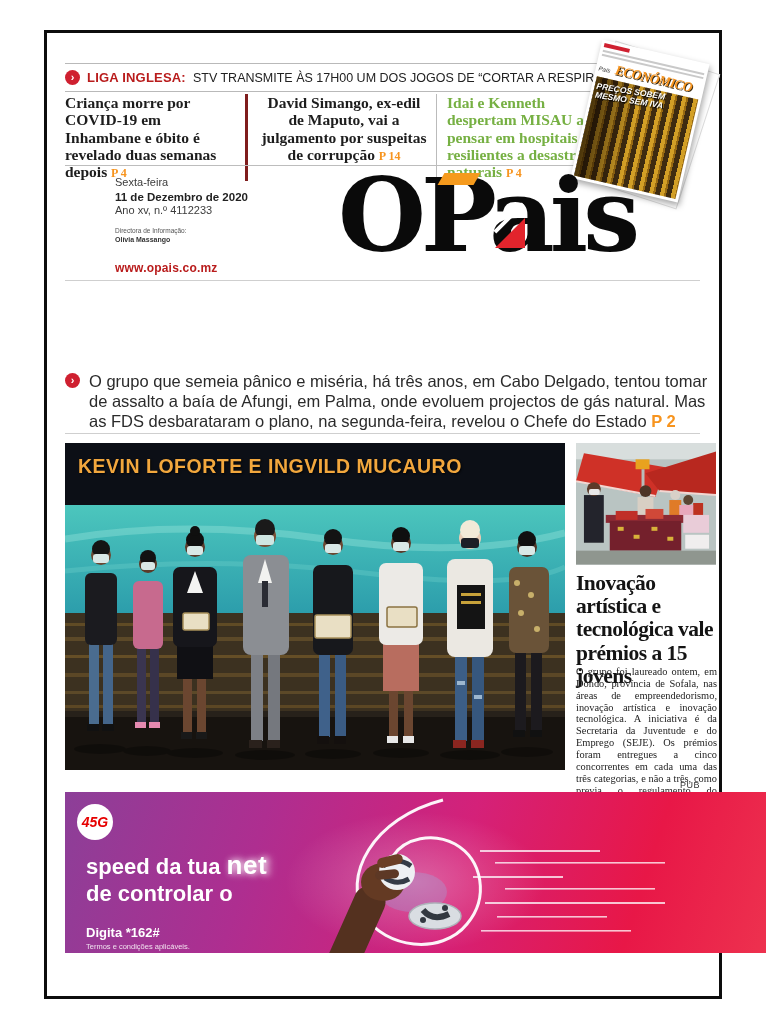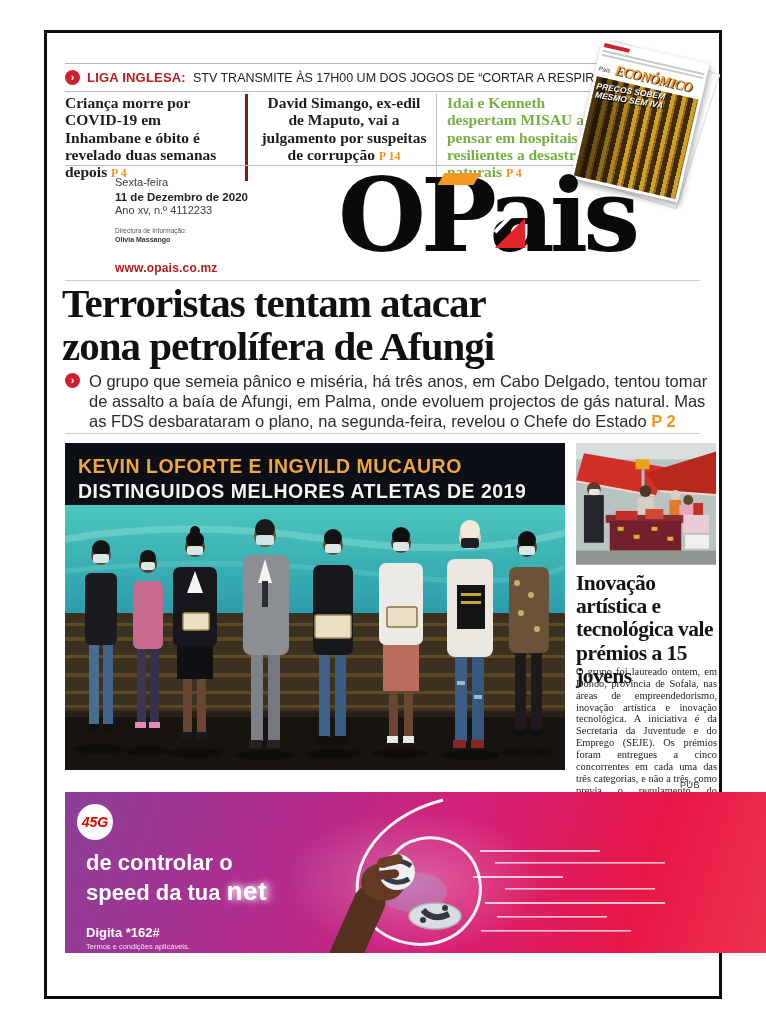--- a/index.html
+++ b/index.html
@@ -144,22 +144,20 @@
     <div class="url">www.opais.co.mz</div>
   </div>
   <div class="logo">
     <div class="txt">OPais</div>
     <div class="accent"></div>
     <div class="tricut"></div>
     <div class="tri"></div>
   </div>
   <div class="rule" style="left:65px;top:280px;width:635px;background:#cfcfcf;"></div>
 
-  <div class="lead-h">Terroristas tentam atacar
-zona petrolífera de Afungi</div>
   <div class="stand">
     <span class="red-dot" style="margin-top:2px">›</span>
     <span class="txt"><span>O grupo que semeia pânico e miséria, há três anos, em Cabo Delgado, tentou tomar de assalto a baía de Afungi, em Palma, onde evoluem projectos de gás natural. Mas as FDS desbarataram o plano, na segunda-feira, revelou o Chefe do Estado </span><span class="pref">P 2</span></span>
   </div>
   <div class="rule" style="left:65px;top:433px;width:635px;background:#cfcfcf;"></div>
 
   <div class="photo-main">
     <svg width="500" height="327" viewBox="0 0 500 327">
       <defs>
         <linearGradient id="teal" x1="0" y1="0" x2="0" y2="1">
@@ -292,21 +290,20 @@
         <circle cx="456" cy="170" r="3" fill="#c8b06a"></circle>
           <circle cx="472" cy="186" r="3" fill="#c8b06a"></circle>
         <circle cx="462" cy="104" r="10" fill="#4e3526"></circle>
           <circle cx="462" cy="97" r="9" fill="#101010"></circle>
         <rect x="454" y="103" width="16" height="9" rx="3" fill="#d9e8e6"></rect>
         <rect x="448" y="287" width="12" height="7" fill="#111"></rect>
           <rect x="465" y="287" width="12" height="7" fill="#111"></rect>
       </g>
     </svg>
     <div class="ph-kicker">KEVIN LOFORTE E INGVILD MUCAURO</div>
-    <div class="ph-title">DISTINGUIDOS MELHORES ATLETAS DE 2019</div>
   </div>
 
   <div class="sb-photo">
     <svg width="140" height="122" viewBox="0 0 141 122">
       <rect x="0" y="0" width="141" height="122" fill="#b9c4c2"></rect>
       <rect x="0" y="0" width="141" height="16" fill="#d8dedd"></rect>
       <polygon points="0,38 8,10 90,24 80,54" fill="#cf3127"></polygon>
       <polygon points="70,30 141,8 141,52 84,48" fill="#b8281f"></polygon>
       <line x1="0" y1="38" x2="80" y2="53" stroke="#f2d7d2" stroke-width="2"></line>
       <line x1="84" y1="48" x2="141" y2="52" stroke="#f2d7d2" stroke-width="2"></line>
@@ -361,20 +358,20 @@
       <path d="M140 86 q 12 8 24 1" stroke="#343b46" stroke-width="5" fill="none"></path>
       <rect x="132" y="64" width="26" height="10" rx="5" fill="#6b3f26" transform="rotate(-14 145 69)"></rect>
       <rect x="130" y="78" width="24" height="9" rx="4.5" fill="#5d3825" transform="rotate(-6 142 82)"></rect>
       <ellipse cx="190" cy="124" rx="26" ry="13" fill="#d9dde2" stroke="#aeb3ba" stroke-width="1.5"></ellipse>
       <path d="M178 118 q 10 12 26 4" stroke="#323840" stroke-width="6" fill="none"></path>
       <circle cx="200" cy="116" r="3" fill="#323840"></circle>
         <circle cx="178" cy="128" r="3" fill="#323840"></circle>
     </svg>
     <div class="badge">45G</div>
     <div class="ad-l1">
+      <div><span>speed da tua </span><span class="ad-net">net</span></div>
       <div>de controlar o</div>
-      <div><span>speed da tua </span><span class="ad-net">net</span></div>
     </div>
     <div class="ad-cta">Digita *162#</div>
     <div class="ad-terms">Termos e condições aplicáveis.</div>
     <div class="gold">GOLO</div>
   </div>
 </div>
 
 </body></html>

